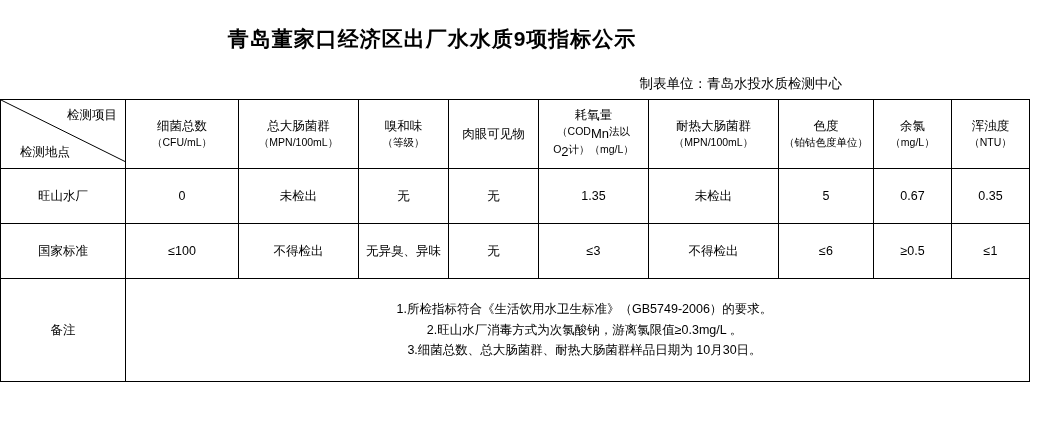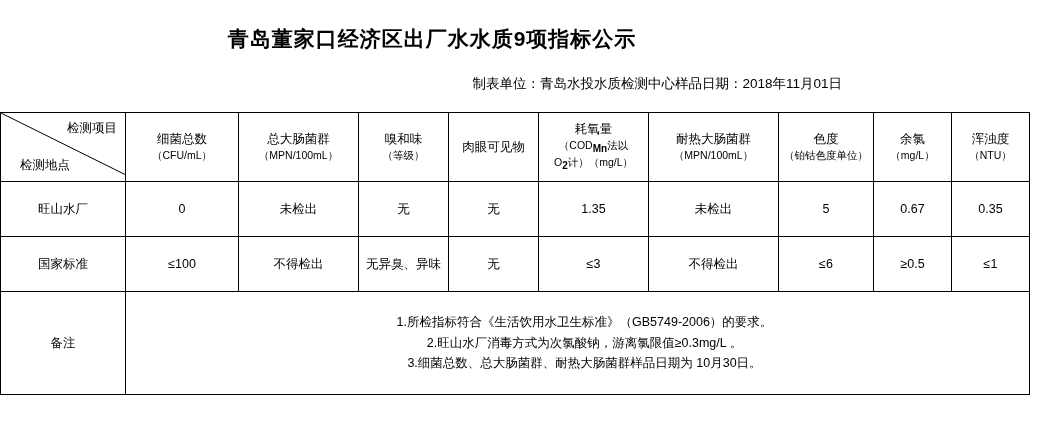--- a/index.html
+++ b/index.html
@@ -33,40 +33,39 @@
     align-items: baseline;
     font-size: 13.5px;
     padding: 22px 22px 0 22px;
   }
   .meta-left, .meta-right {
     white-space: nowrap;
   }
   table.main {
     border-collapse: collapse;
     table-layout: fixed;
-    margin: 19px auto 0 auto;
+    margin: 6px auto 0 auto;
     width: 1024px;
     font-size: 12.5px;
   }
   table.main td {
     border: 1px solid #000000;
     text-align: center;
     vertical-align: middle;
     padding: 3px 2px;
   }
   .hdr-cell {
     height: 62px;
     line-height: 1.35;
   }
   .hdr-cell .sub {
     font-size: 10.5px;
   }
   .hdr-cell .sub small {
-    font-size: 10px;
-    font-weight: bold;
+    font-size: 13px;
   }
   
   .corner {
     position: relative;
     width: 125px;
     height: 62px;
     padding: 0 !important;
     overflow: hidden;
   }
   .corner svg {
@@ -108,21 +107,20 @@
 </style>
 </head>
 <body>
 
 <div class="page">
 
   <div class="title">青岛董家口经济区出厂水水质9项指标公示</div>
 
   <div class="meta-row">
     <div class="meta-left">制表单位：青岛水投水质检测中心</div>
-    <div class="meta-right">样品日期：2018年11月01日</div>
   </div>
 
   <table class="main">
     <colgroup>
       <col style="width:125px">
       <col style="width:113px">
       <col style="width:120px">
       <col style="width:90px">
       <col style="width:90px">
       <col style="width:110px">

